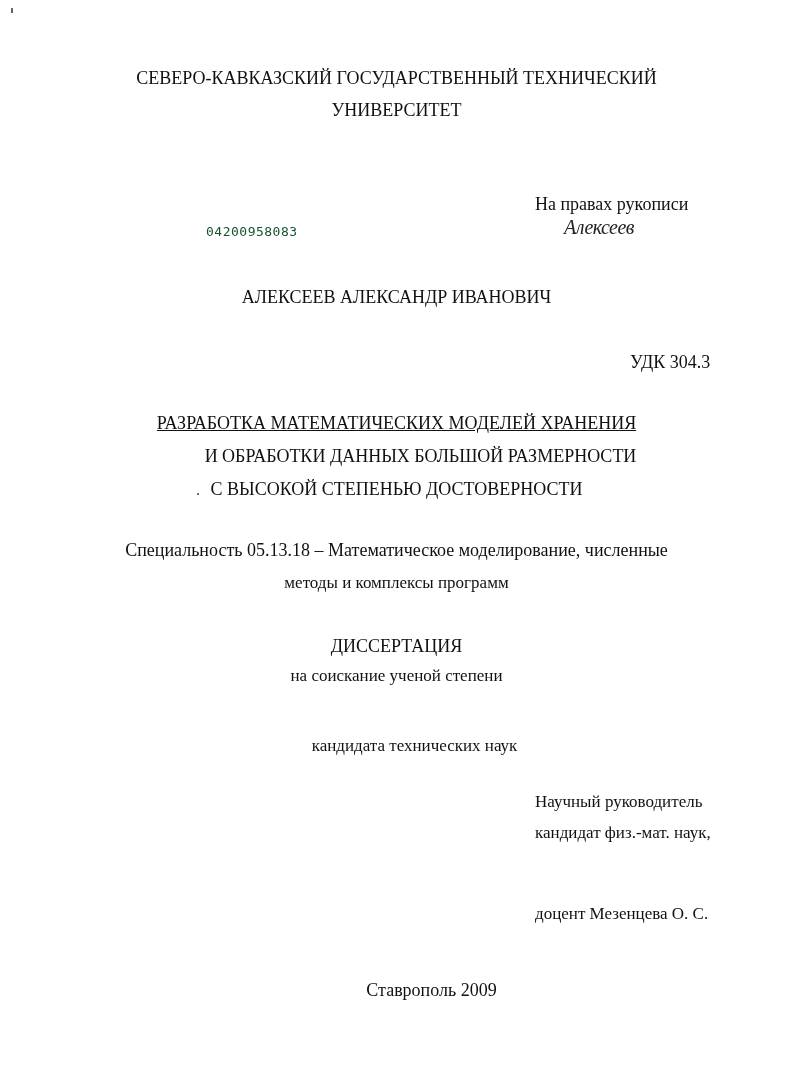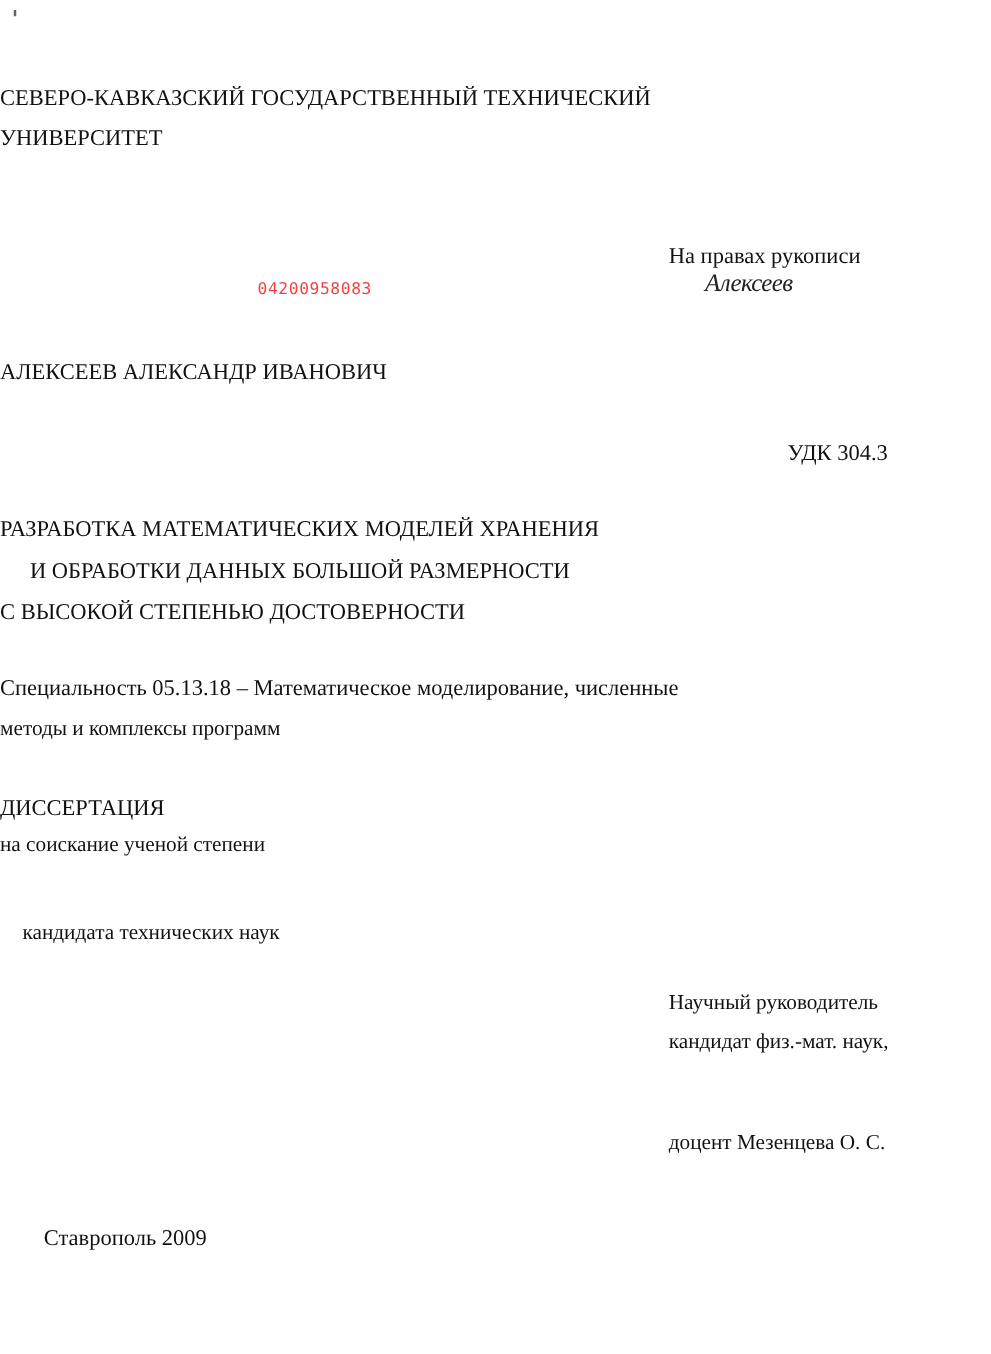--- a/index.html
+++ b/index.html
@@ -1,22 +1,22 @@
 <!DOCTYPE html>
 <html><head>
 <meta charset="utf-8">
 <style>
   html, body { margin:0; padding:0; background:#ffffff; }
   body { width:793px; height:1083px; position:relative; overflow:hidden;
          font-family:"Liberation Serif", "DejaVu Serif", serif; color:#111; }
   .abs { position:absolute; white-space:nowrap; }
-  .center { left:0; width:793px; }
+  .center { left:0; width:793px; text-align:center; }
   .f18 { font-size:18px; }
   .f17 { font-size:17px; }
-  .mono { font-family:"DejaVu Sans Mono", "Liberation Mono", monospace; font-size:13px; letter-spacing:0.5px; color:#ef4444; }
+  .mono { font-family:"DejaVu Sans Mono", "Liberation Mono", monospace; font-size:13px; letter-spacing:0.5px; color:#14532d; }
   .sig { font-family:"DejaVu Serif", serif; font-style:italic; font-size:20px; color:#222; letter-spacing:-0.5px; }
   .mark { position:absolute; left:11px; top:8px; width:2px; height:5px; background:#666; }
   .dot { position:absolute; left:197px; top:493px; width:2px; height:2px; background:#444; border-radius:1px; }
 </style>
 </head>
 <body>
 
 <div class="mark"></div>
 
 <div class="abs center f18" style="top:68px;">СЕВЕРО-КАВКАЗСКИЙ ГОСУДАРСТВЕННЫЙ ТЕХНИЧЕСКИЙ</div>
@@ -24,21 +24,21 @@
 
 <div class="abs f18" style="left:535px; top:194px;">На правах рукописи</div>
 <div class="abs sig" style="left:564px; top:216px;font-family:Liberation Serif, serif;">Алексеев</div>
 
 <div class="abs mono" style="left:206px; top:224px;">04200958083</div>
 
 <div class="abs center f18" style="top:287px;">АЛЕКСЕЕВ АЛЕКСАНДР ИВАНОВИЧ</div>
 
 <div class="abs f18" style="left:630px; top:352px;">УДК 304.3</div>
 
-<div class="abs center f18" style="top:413px;">РАЗРАБОТКА МАТЕМАТИЧЕСКИХ МОДЕЛЕЙ ХРАНЕНИЯ</div>
+<div class="abs center f18" style="top:413px;text-decoration:underline;">РАЗРАБОТКА МАТЕМАТИЧЕСКИХ МОДЕЛЕЙ ХРАНЕНИЯ</div>
 <div class="abs center f18" style="top:446px;padding-left:24px;">И ОБРАБОТКИ ДАННЫХ БОЛЬШОЙ РАЗМЕРНОСТИ</div>
 <div class="abs center f18" style="top:479px;">С ВЫСОКОЙ СТЕПЕНЬЮ ДОСТОВЕРНОСТИ</div>
 <div class="dot"></div>
 
 <div class="abs center f18" style="top:540px;">Специальность 05.13.18 – Математическое моделирование, численные</div>
 <div class="abs center f17" style="top:573px;">методы и комплексы программ</div>
 
 <div class="abs center f18" style="top:636px;">ДИССЕРТАЦИЯ</div>
 <div class="abs center f17" style="top:666px;">на соискание ученой степени</div>
 <div class="abs center f17" style="top:736px;padding-left:18px;">кандидата технических наук</div>

